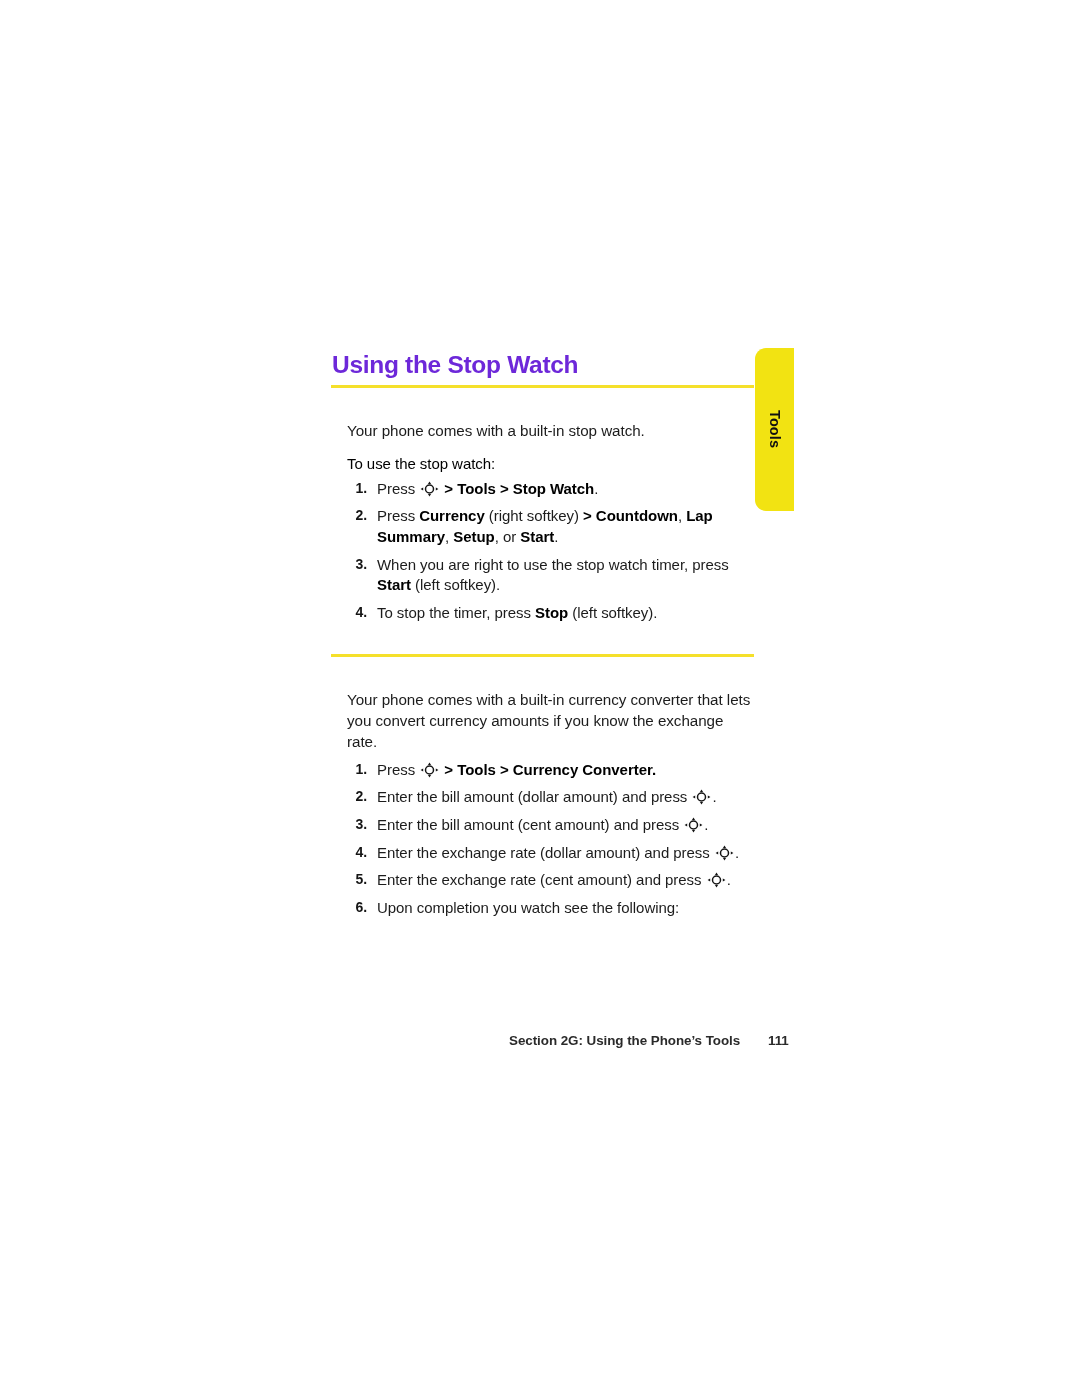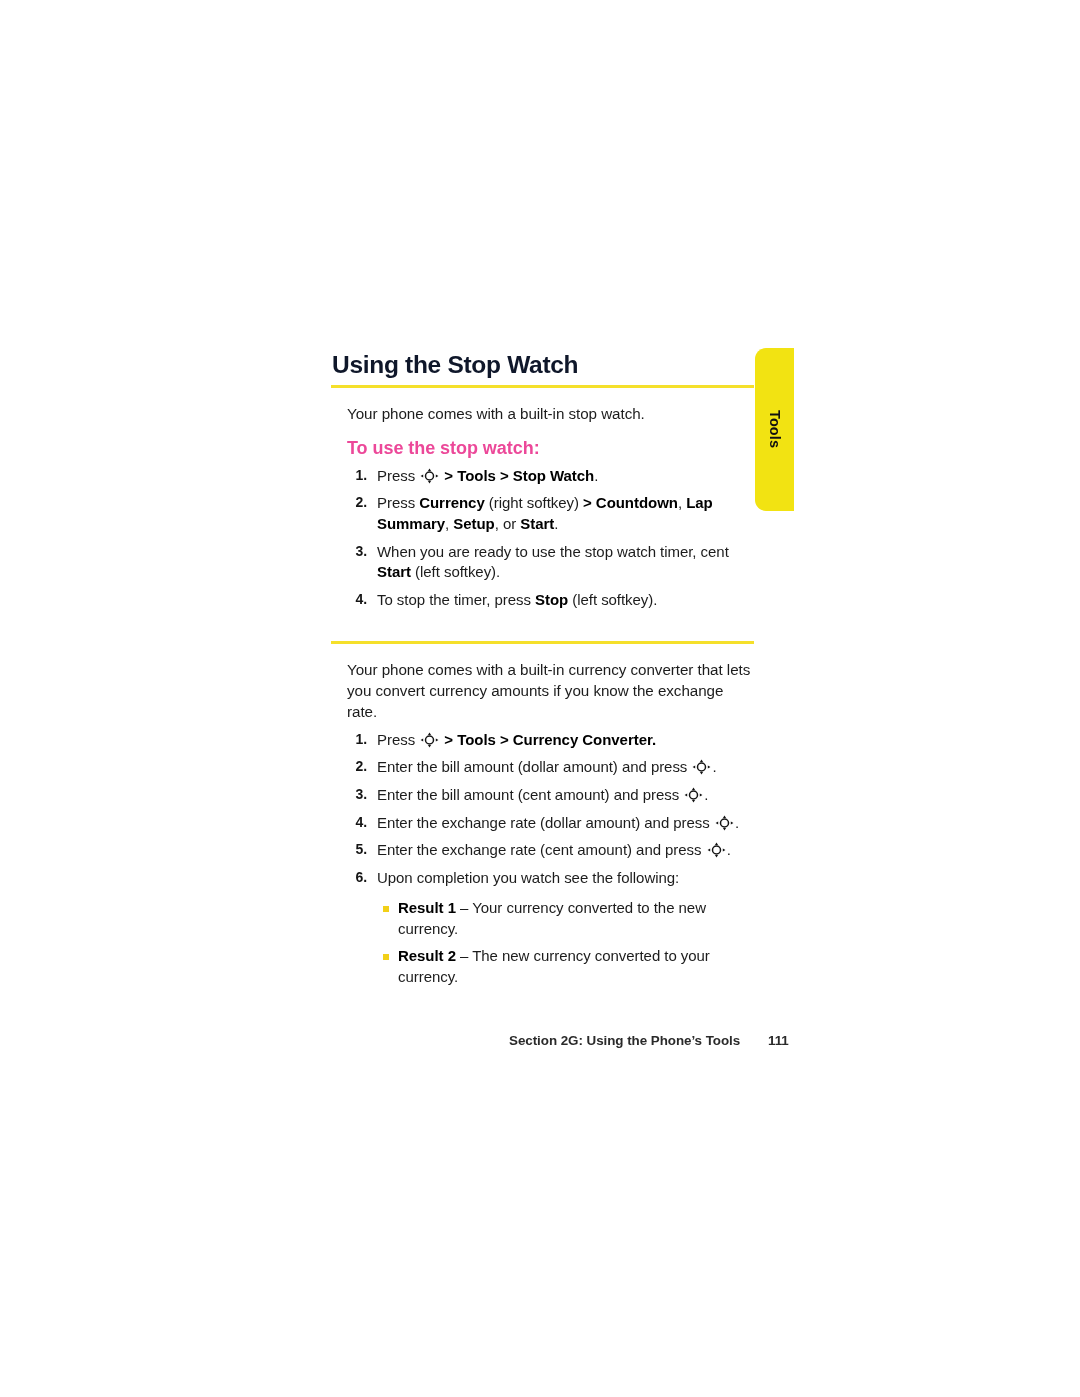--- a/index.html
+++ b/index.html
@@ -59,50 +59,50 @@
     top: 352px;
     width: 424px;
   }
 
   h1.sec-head {
     margin: 0;
     padding: 0 0 7px 1px;
     font-size: 24.5px;
     font-weight: bold;
     letter-spacing: -0.3px;
-    color: #0f172a;
+    color: #6d28d9;
     line-height: 1.08;
   }
   .head-rule {
     height: 3px;
     background: #F5E02A;
     width: 423px;
     margin: 0 0 0 0;
   }
 
   .body-indent {
     padding-left: 16px;
   }
 
   p.para {
     margin: 0;
-    padding-top: 15px;
+    padding-top: 32px;
     font-size: 15.2px;
     line-height: 1.40;
     color: #1c1c1c;
     letter-spacing: -0.05px;
     width: 404px;
   }
 
   p.lead-in {
     margin: 0;
     padding-top: 13px;
-    font-size: 18px;
-    font-weight: bold;
-    color: #ec4899;
+    font-size: 15px;
+    font-weight: normal;
+    color: #000000;
     letter-spacing: -0.05px;
   }
 
   ol.steps {
     margin: 0;
     padding: 7px 0 0 0;
     list-style: none;
     counter-reset: stepc;
   }
   ol.steps > li {
@@ -196,21 +196,21 @@
           <p class="lead-in">To use the stop watch:</p>
           <ol class="steps">
             <li><span class="num">1.</span><span>Press </span><span class="navkey"><svg viewBox="0 0 19 16" width="19" height="16" aria-hidden="true">
                   <circle cx="9.5" cy="8" r="4.0" fill="none" stroke="#141414" stroke-width="1.5"></circle>
                   <polygon points="9.5,0.4 11.1,3.0 7.9,3.0" fill="#141414"></polygon>
                   <polygon points="9.5,15.6 11.1,13.0 7.9,13.0" fill="#141414"></polygon>
                   <polygon points="0.6,8 3.2,6.4 3.2,9.6" fill="#141414"></polygon>
                   <polygon points="18.4,8 15.8,6.4 15.8,9.6" fill="#141414"></polygon>
                 </svg></span><b> &gt; Tools &gt; Stop Watch</b><span>.</span></li>
             <li><span class="num">2.</span><span>Press </span><b>Currency</b><span> (right softkey) </span><b>&gt; Countdown</b><span>, </span><b>Lap Summary</b><span>, </span><b>Setup</b><span>, or </span><b>Start</b><span>.</span></li>
-            <li><span class="num">3.</span><span>When you are ready to use the stop watch timer, cent </span><b>Start</b><span> (left softkey).</span></li>
+            <li><span class="num">3.</span><span>When you are right to use the stop watch timer, press </span><b>Start</b><span> (left softkey).</span></li>
             <li><span class="num">4.</span><span>To stop the timer, press </span><b>Stop</b><span> (left softkey).</span></li>
           </ol>
         </div>
       </div>
       <div style="padding-top: 30px;">
         <div class="head-rule"></div>
         <div class="body-indent">
           <p class="para">Your phone comes with a built-in currency converter that lets you convert currency amounts if you know the exchange rate.</p>
           <ol class="steps">
             <li><span class="num">1.</span><span>Press </span><span class="navkey"><svg viewBox="0 0 19 16" width="19" height="16" aria-hidden="true">
@@ -243,24 +243,20 @@
                 </svg></span><span>.</span></li>
             <li><span class="num">5.</span><span>Enter the exchange rate (cent amount) and press </span><span class="navkey"><svg viewBox="0 0 19 16" width="19" height="16" aria-hidden="true">
                   <circle cx="9.5" cy="8" r="4.0" fill="none" stroke="#141414" stroke-width="1.5"></circle>
                   <polygon points="9.5,0.4 11.1,3.0 7.9,3.0" fill="#141414"></polygon>
                   <polygon points="9.5,15.6 11.1,13.0 7.9,13.0" fill="#141414"></polygon>
                   <polygon points="0.6,8 3.2,6.4 3.2,9.6" fill="#141414"></polygon>
                   <polygon points="18.4,8 15.8,6.4 15.8,9.6" fill="#141414"></polygon>
                 </svg></span><span>.</span></li>
             <li><span class="num">6.</span><span>Upon completion you watch see the following:</span></li>
           </ol>
-          <ul class="results" style="padding-left: 30px;">
-            <li><span class="sq"></span><b>Result 1</b><span> – Your currency converted to the new currency.</span></li>
-            <li><span class="sq"></span><b>Result 2</b><span> – The new currency converted to your currency.</span></li>
-          </ul>
         </div>
       </div>
     </div>
 
   <div class="footer">
     <span>Section 2G: Using the Phone’s Tools</span>
     <span class="fpage">111</span>
   </div>
 
 </div>

